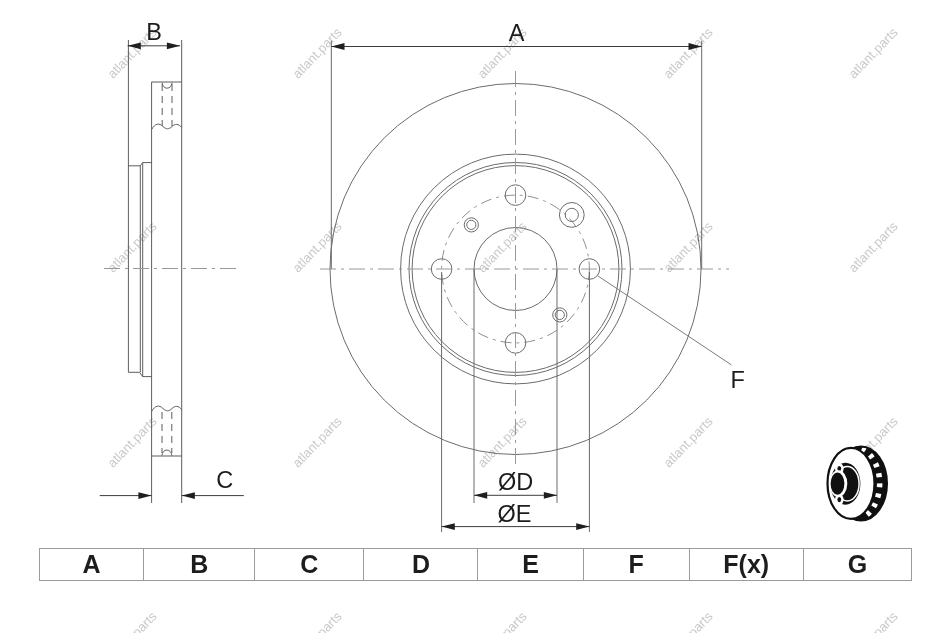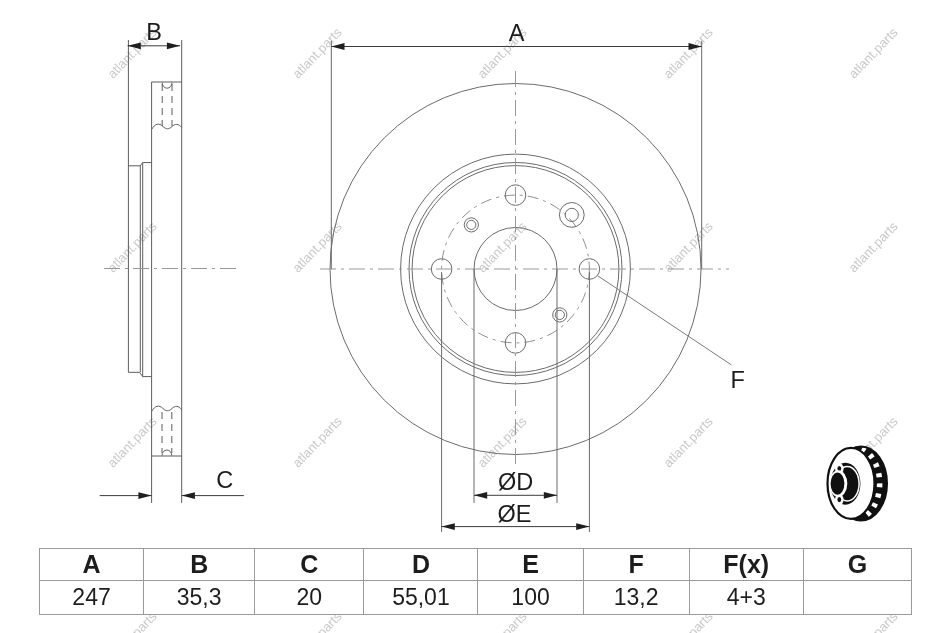--- a/index.html
+++ b/index.html
@@ -177,25 +177,15 @@
       <tr class="hdr">
         <td>A</td>
         <td>B</td>
         <td>C</td>
         <td>D</td>
         <td>E</td>
         <td>F</td>
         <td>F(x)</td>
         <td>G</td>
       </tr>
-      <tr class="val">
-        <td>247</td>
-        <td>35,3</td>
-        <td>20</td>
-        <td>55,01</td>
-        <td>100</td>
-        <td>13,2</td>
-        <td>4+3</td>
-        <td></td>
-      </tr>
     </tbody>
   </table>
 </div>
 
 </body></html>

